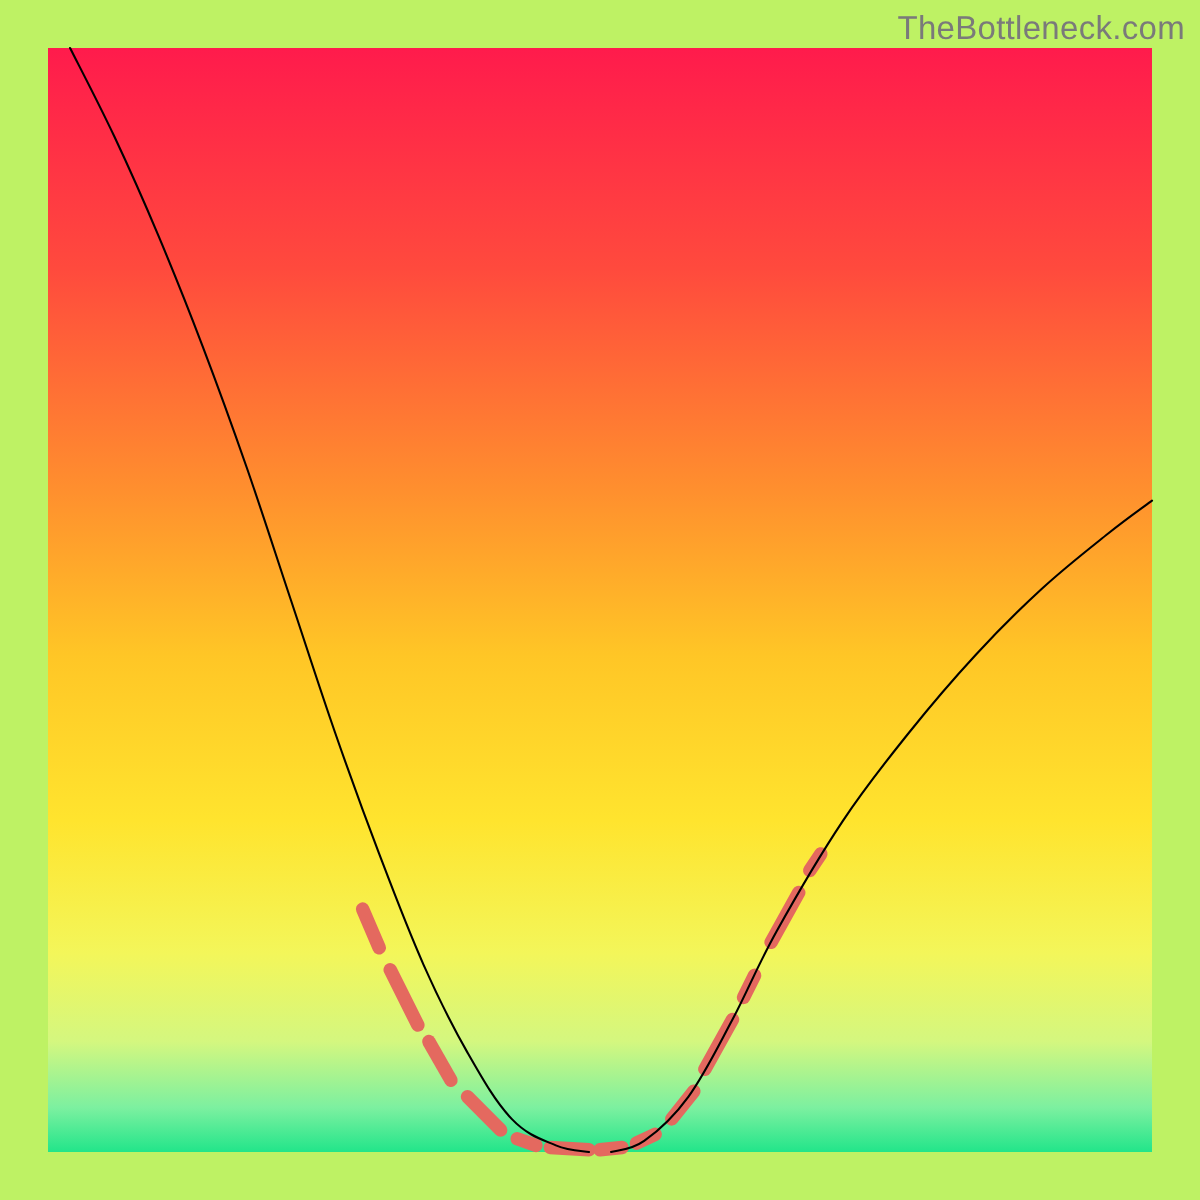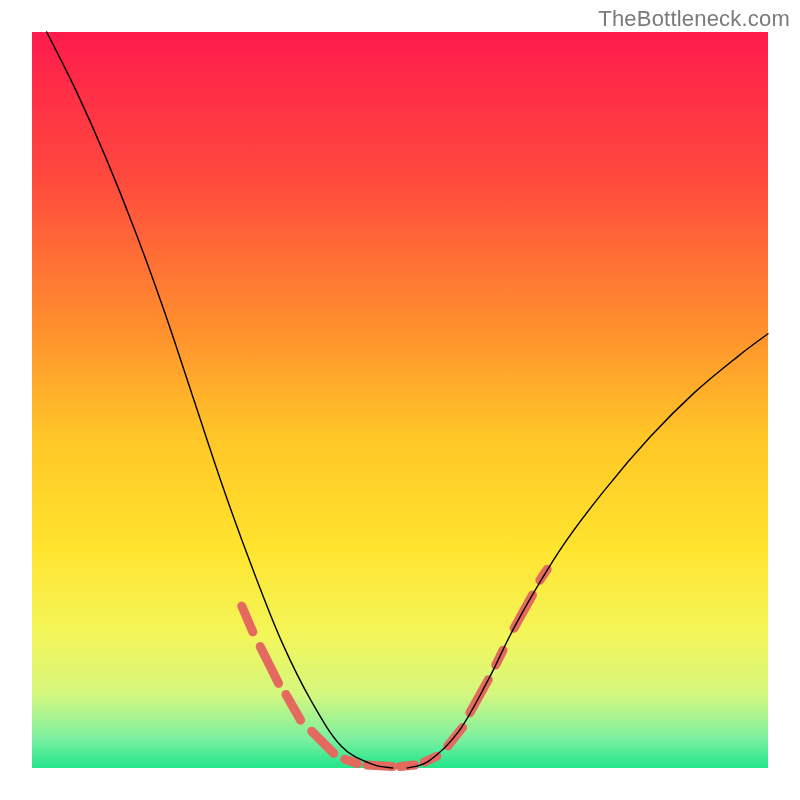--- a/index.html
+++ b/index.html
@@ -7,21 +7,21 @@
     padding: 0;
     width: 800px;
     height: 800px;
     background: #000;
     overflow: hidden;
   }
   .frame {
     position: absolute;
     top: 0; left: 0;
     width: 800px; height: 800px;
-    background: #ffffff;
+    background: #bef264;
   }
   .plot {
     position: absolute;
     top: 32px;
     left: 32px;
     width: 736px;
     height: 736px;
   }
   .gradient {
     position: absolute;

